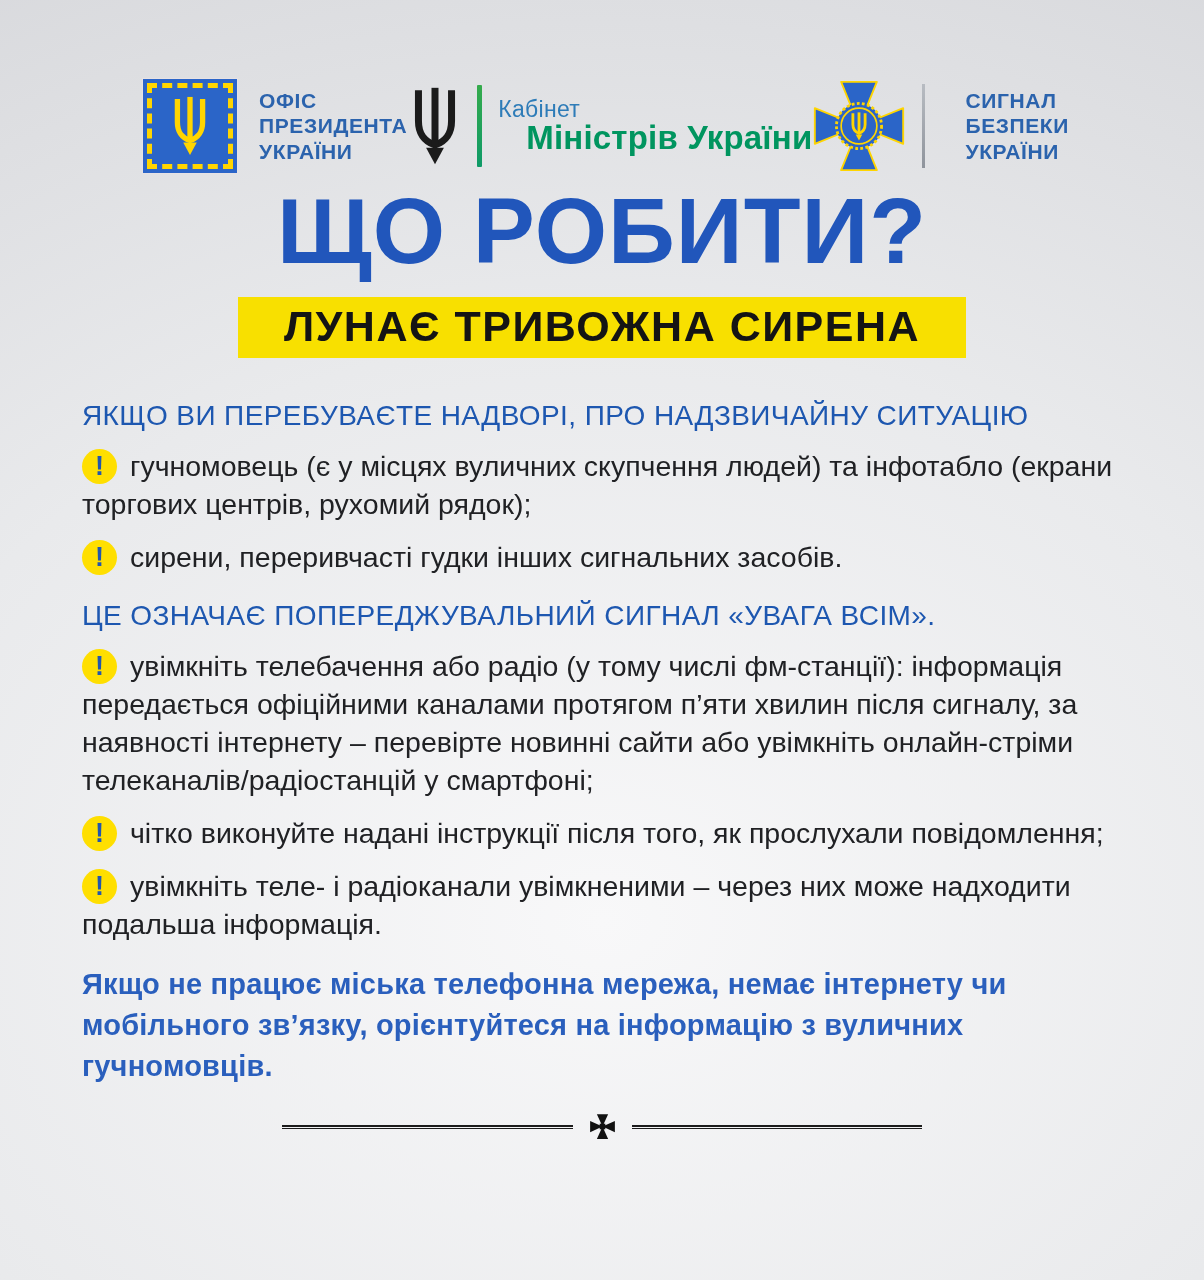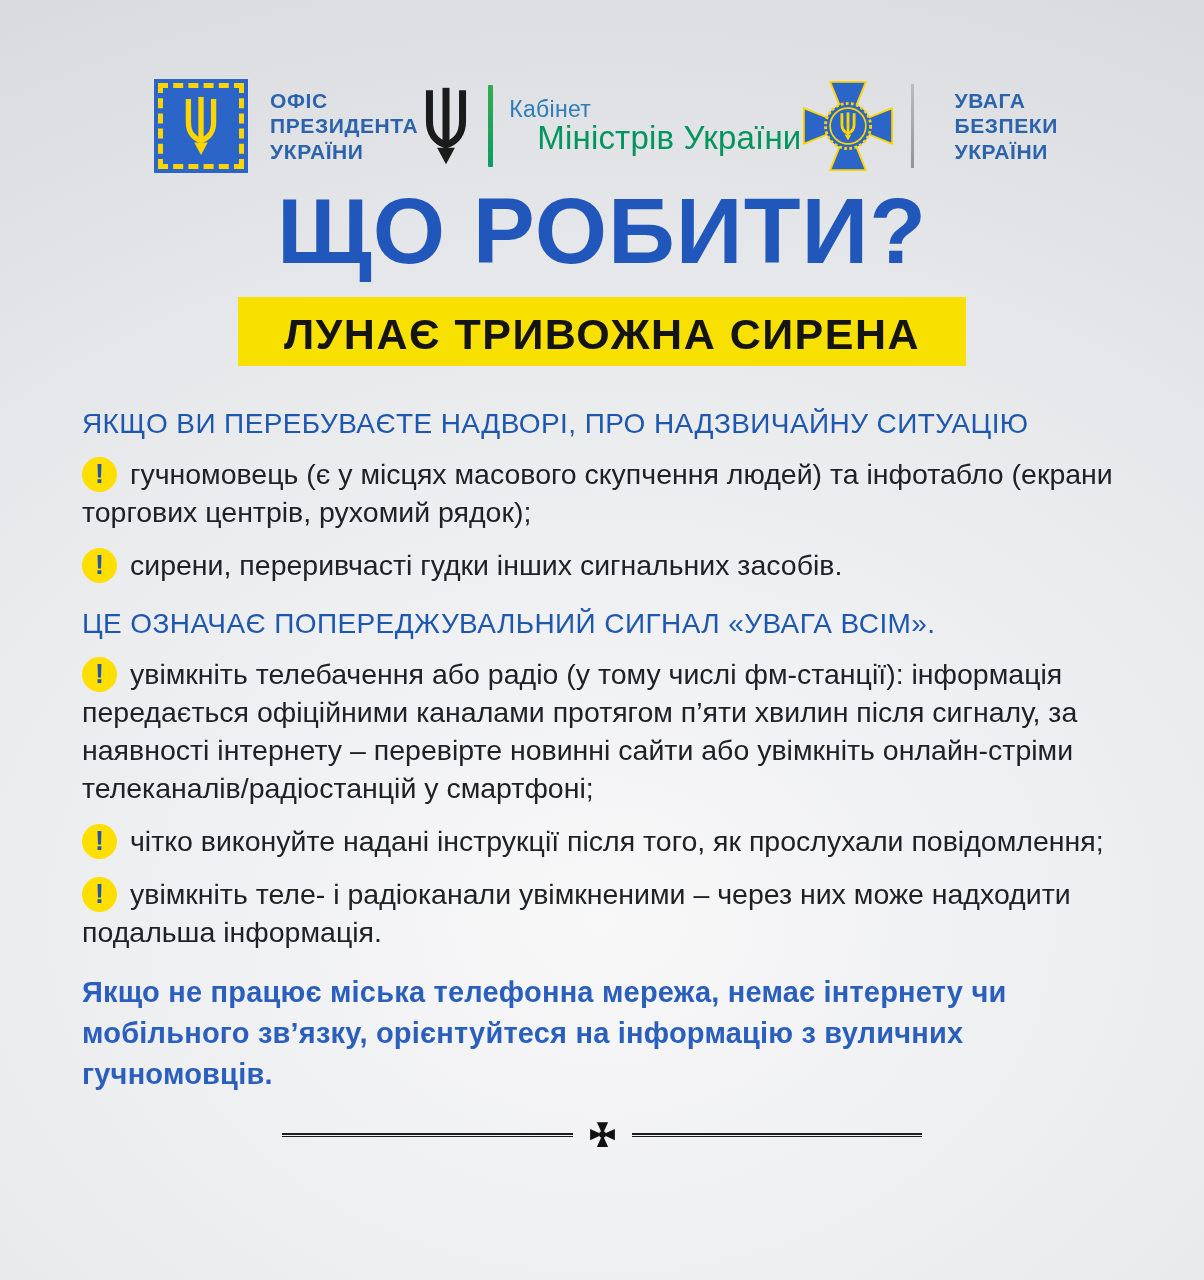--- a/index.html
+++ b/index.html
@@ -14,28 +14,28 @@
   .emblem-president{
     width:94px;height:94px;background:#2b65c8;position:relative;flex:0 0 auto;
     display:flex;align-items:center;justify-content:center;box-shadow:0 0 0 1px #e7e2e4;
   }
   .emblem-president .ornament{position:absolute;inset:4px;border:5px dashed #ffd500;pointer-events:none;}
   .logo-text{margin-left:22px;font-weight:700;font-size:21px;line-height:1.22;color:#2b63ad;letter-spacing:0.6px;}
   .cabinet-trident{flex:0 0 auto;}
   .vbar-green{width:5px;height:82px;margin:0 16px 0 14px;background:linear-gradient(180deg,#35ab4c,#0e9a68);border-radius:1px;}
   .cabinet-text{line-height:1.05;}
   .cabinet-line1{font-size:23px;font-weight:500;color:#2e7cb8;letter-spacing:0.3px;}
-  .cabinet-line2{font-size:33px;font-weight:400;color:#00955f;letter-spacing:0.2px;margin-left:28px;}
+  .cabinet-line2{font-size:33px;font-weight:700;color:#00955f;letter-spacing:0.2px;margin-left:28px;}
   .vbar-gray{width:3px;height:84px;margin:0 18px 0 16px;background:linear-gradient(180deg,#b8bcc2,#8f949c);}
   
   .title{text-align:center;font-size:93px;line-height:1.02;font-weight:800;color:#2156bb;letter-spacing:1px;}
   .banner{
     width:fit-content;margin:18px auto 0;background:#f8e000;color:#141414;
     font-size:43px;font-weight:700;letter-spacing:1.5px;line-height:1.0;
-    padding:16px 46px 10px;white-space:nowrap;
+    padding:8px 46px 10px;white-space:nowrap;
   }
   
   .content{margin:42px 82px 0;}
   .sec-heading{color:#1d57b0;font-weight:400;font-size:28px;line-height:1.15;letter-spacing:0.4px;}
   .bullets{margin-top:15px;}
   .bullet{font-size:28.5px;line-height:38px;color:#202124;margin-bottom:15px;}
   .bullet:after{content:"";display:block;clear:both;}
   .bullet-icon{
     float:left;width:35px;height:35px;border-radius:50%;
     background:#ffdf00;color:#2156b0;font-weight:800;font-size:27px;
@@ -95,40 +95,40 @@
         <circle cx="50" cy="50" r="24" fill="#2b65c8" stroke="#ffd500" stroke-width="3" stroke-dasharray="3 2.5"></circle>
         <circle cx="50" cy="50" r="19" fill="#2b65c8" stroke="#ffd500" stroke-width="1.8"></circle>
         <g transform="translate(50 50) scale(0.5) translate(-22 -31)">
           <path d="M9 4 V28 C9 39 14 44 22 47 C30 44 35 39 35 28 V4" fill="none" stroke="#ffd500" stroke-width="6"></path>
           <path d="M22 2 V48" fill="none" stroke="#ffd500" stroke-width="6"></path>
           <path d="M22 62 L15 49 H29 Z" fill="#ffd500"></path>
         </g>
       </svg>
       <div class="vbar-gray"></div>
       <div class="logo-text">
-        <div>УВАГА</div>
+        <div>СИГНАЛ</div>
         <div>БЕЗПЕКИ</div>
         <div>УКРАЇНИ</div>
       </div>
     </div>
 
   </div>
 
   <div class="title">ЩО РОБИТИ?</div>
   <div class="banner">ЛУНАЄ ТРИВОЖНА СИРЕНА</div>
 
   <div class="content">
 
     <div class="sec-heading">
       <div>ЯКЩО ВИ ПЕРЕБУВАЄТЕ НАДВОРІ, ПРО НАДЗВИЧАЙНУ СИТУАЦІЮ</div>
     </div>
 
     <div class="bullets">
       <div class="bullet">
-        <span class="bullet-icon">!</span><span>гучномовець (є у місцях масового скупчення людей) та інфотабло (екрани торгових центрів, рухомий рядок);</span>
+        <span class="bullet-icon">!</span><span>гучномовець (є у місцях вуличних скупчення людей) та інфотабло (екрани торгових центрів, рухомий рядок);</span>
       </div>
       <div class="bullet">
         <span class="bullet-icon">!</span><span>сирени, переривчасті гудки інших сигнальних засобів.</span>
       </div>
     </div>
 
     <div class="sec-heading sec2">
       <div>ЦЕ ОЗНАЧАЄ ПОПЕРЕДЖУВАЛЬНИЙ СИГНАЛ «УВАГА ВСІМ».</div>
     </div>
 

